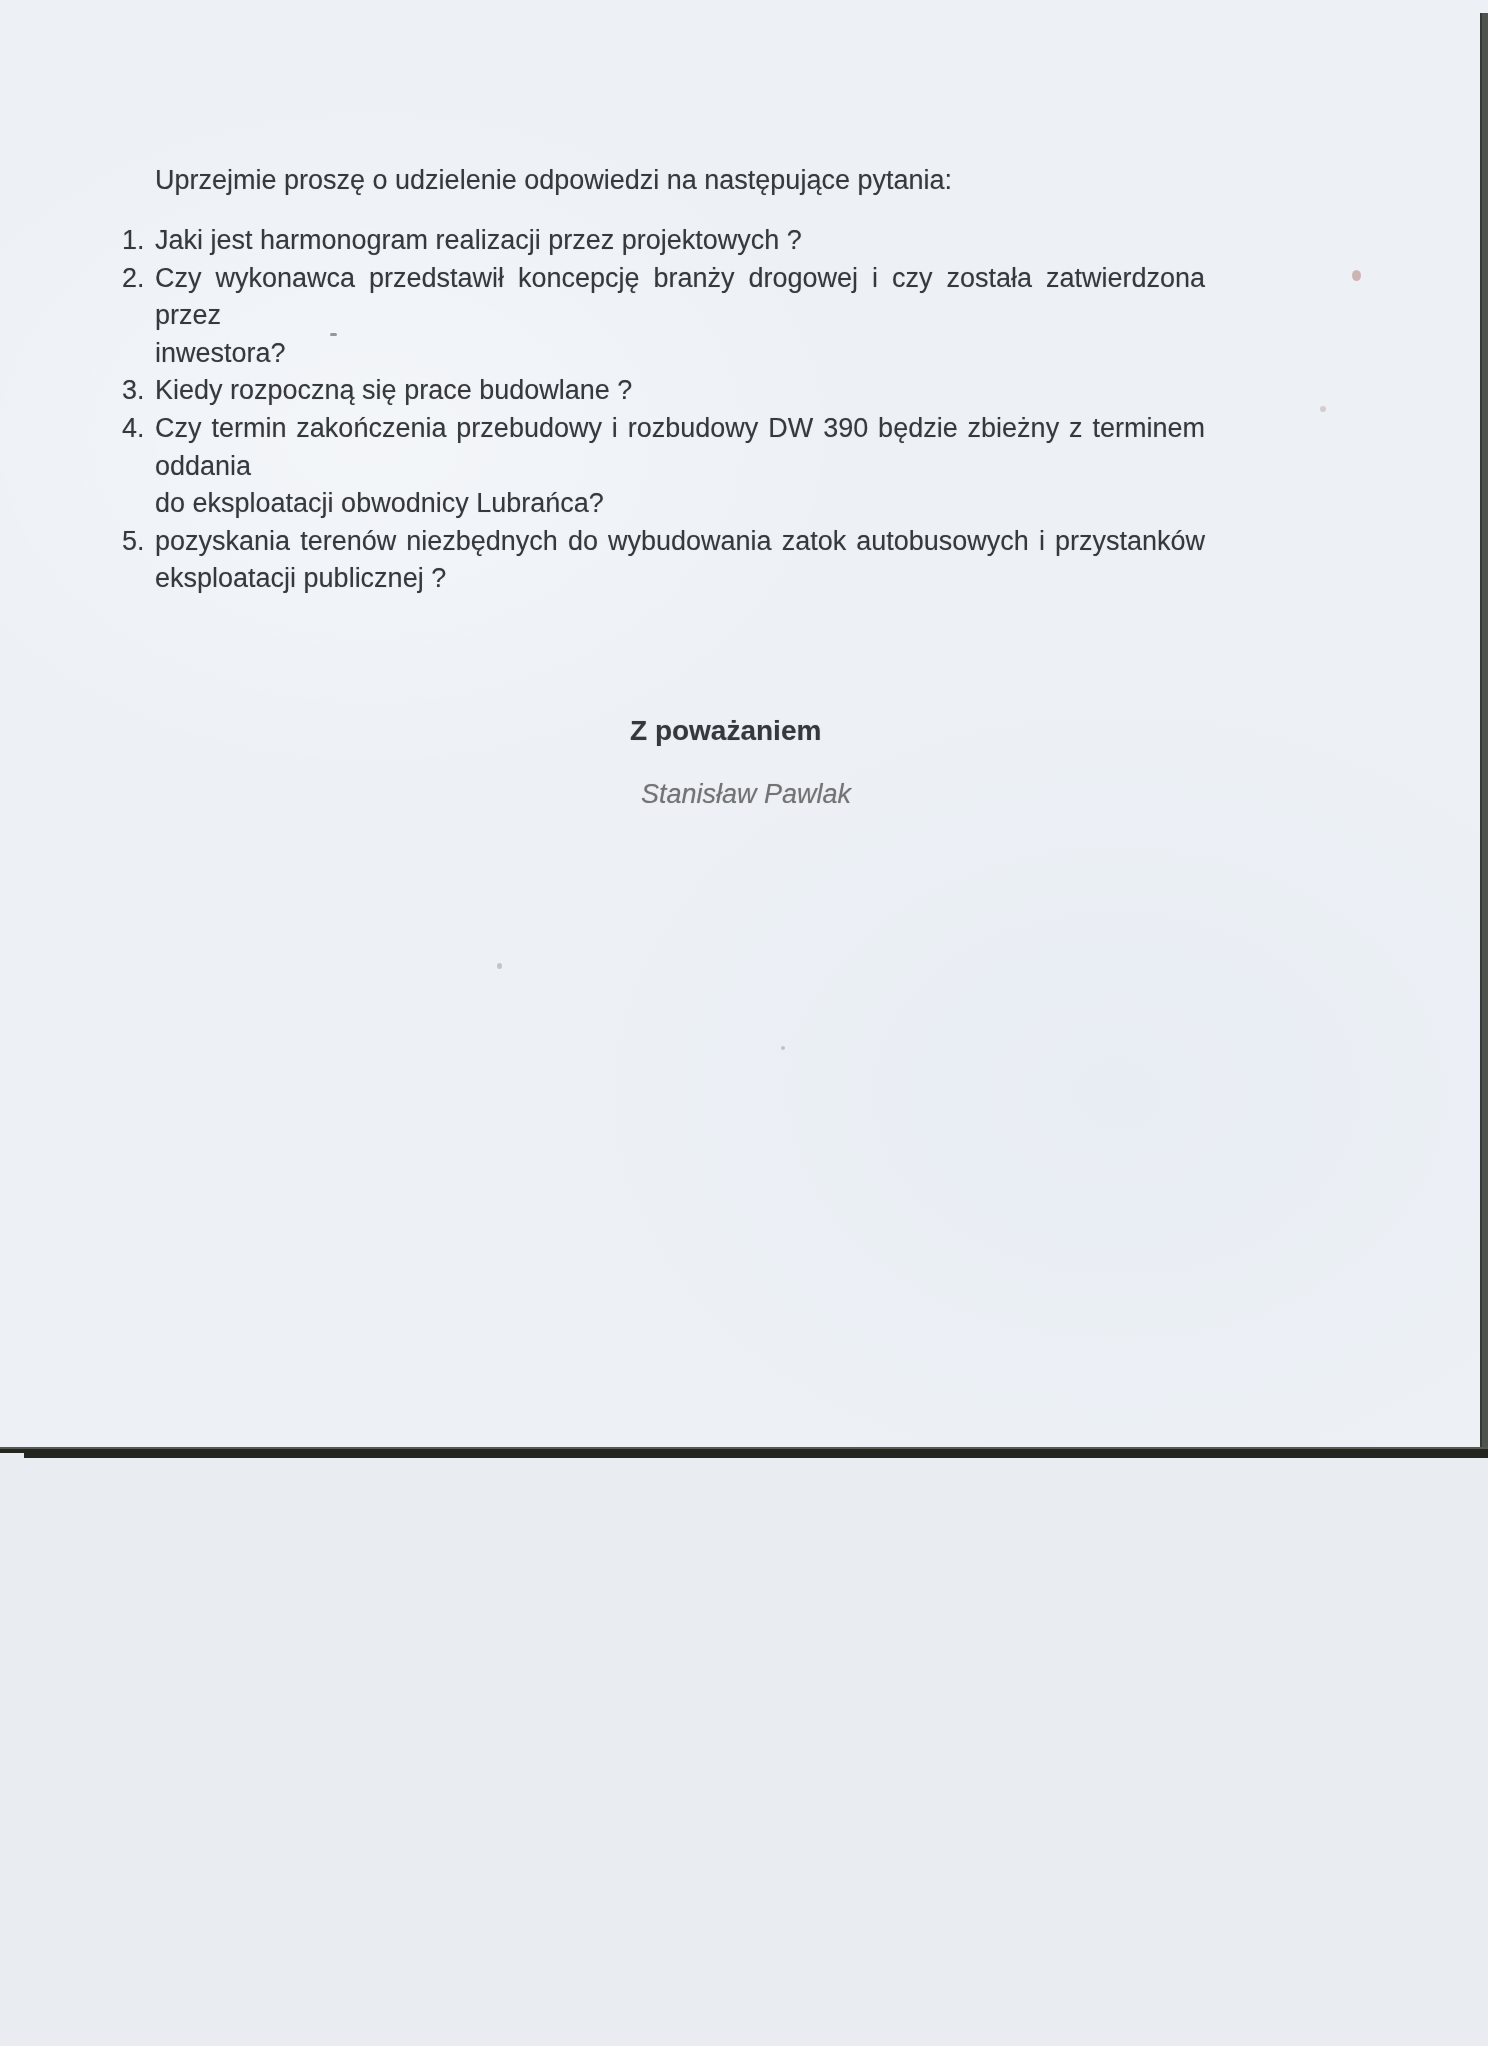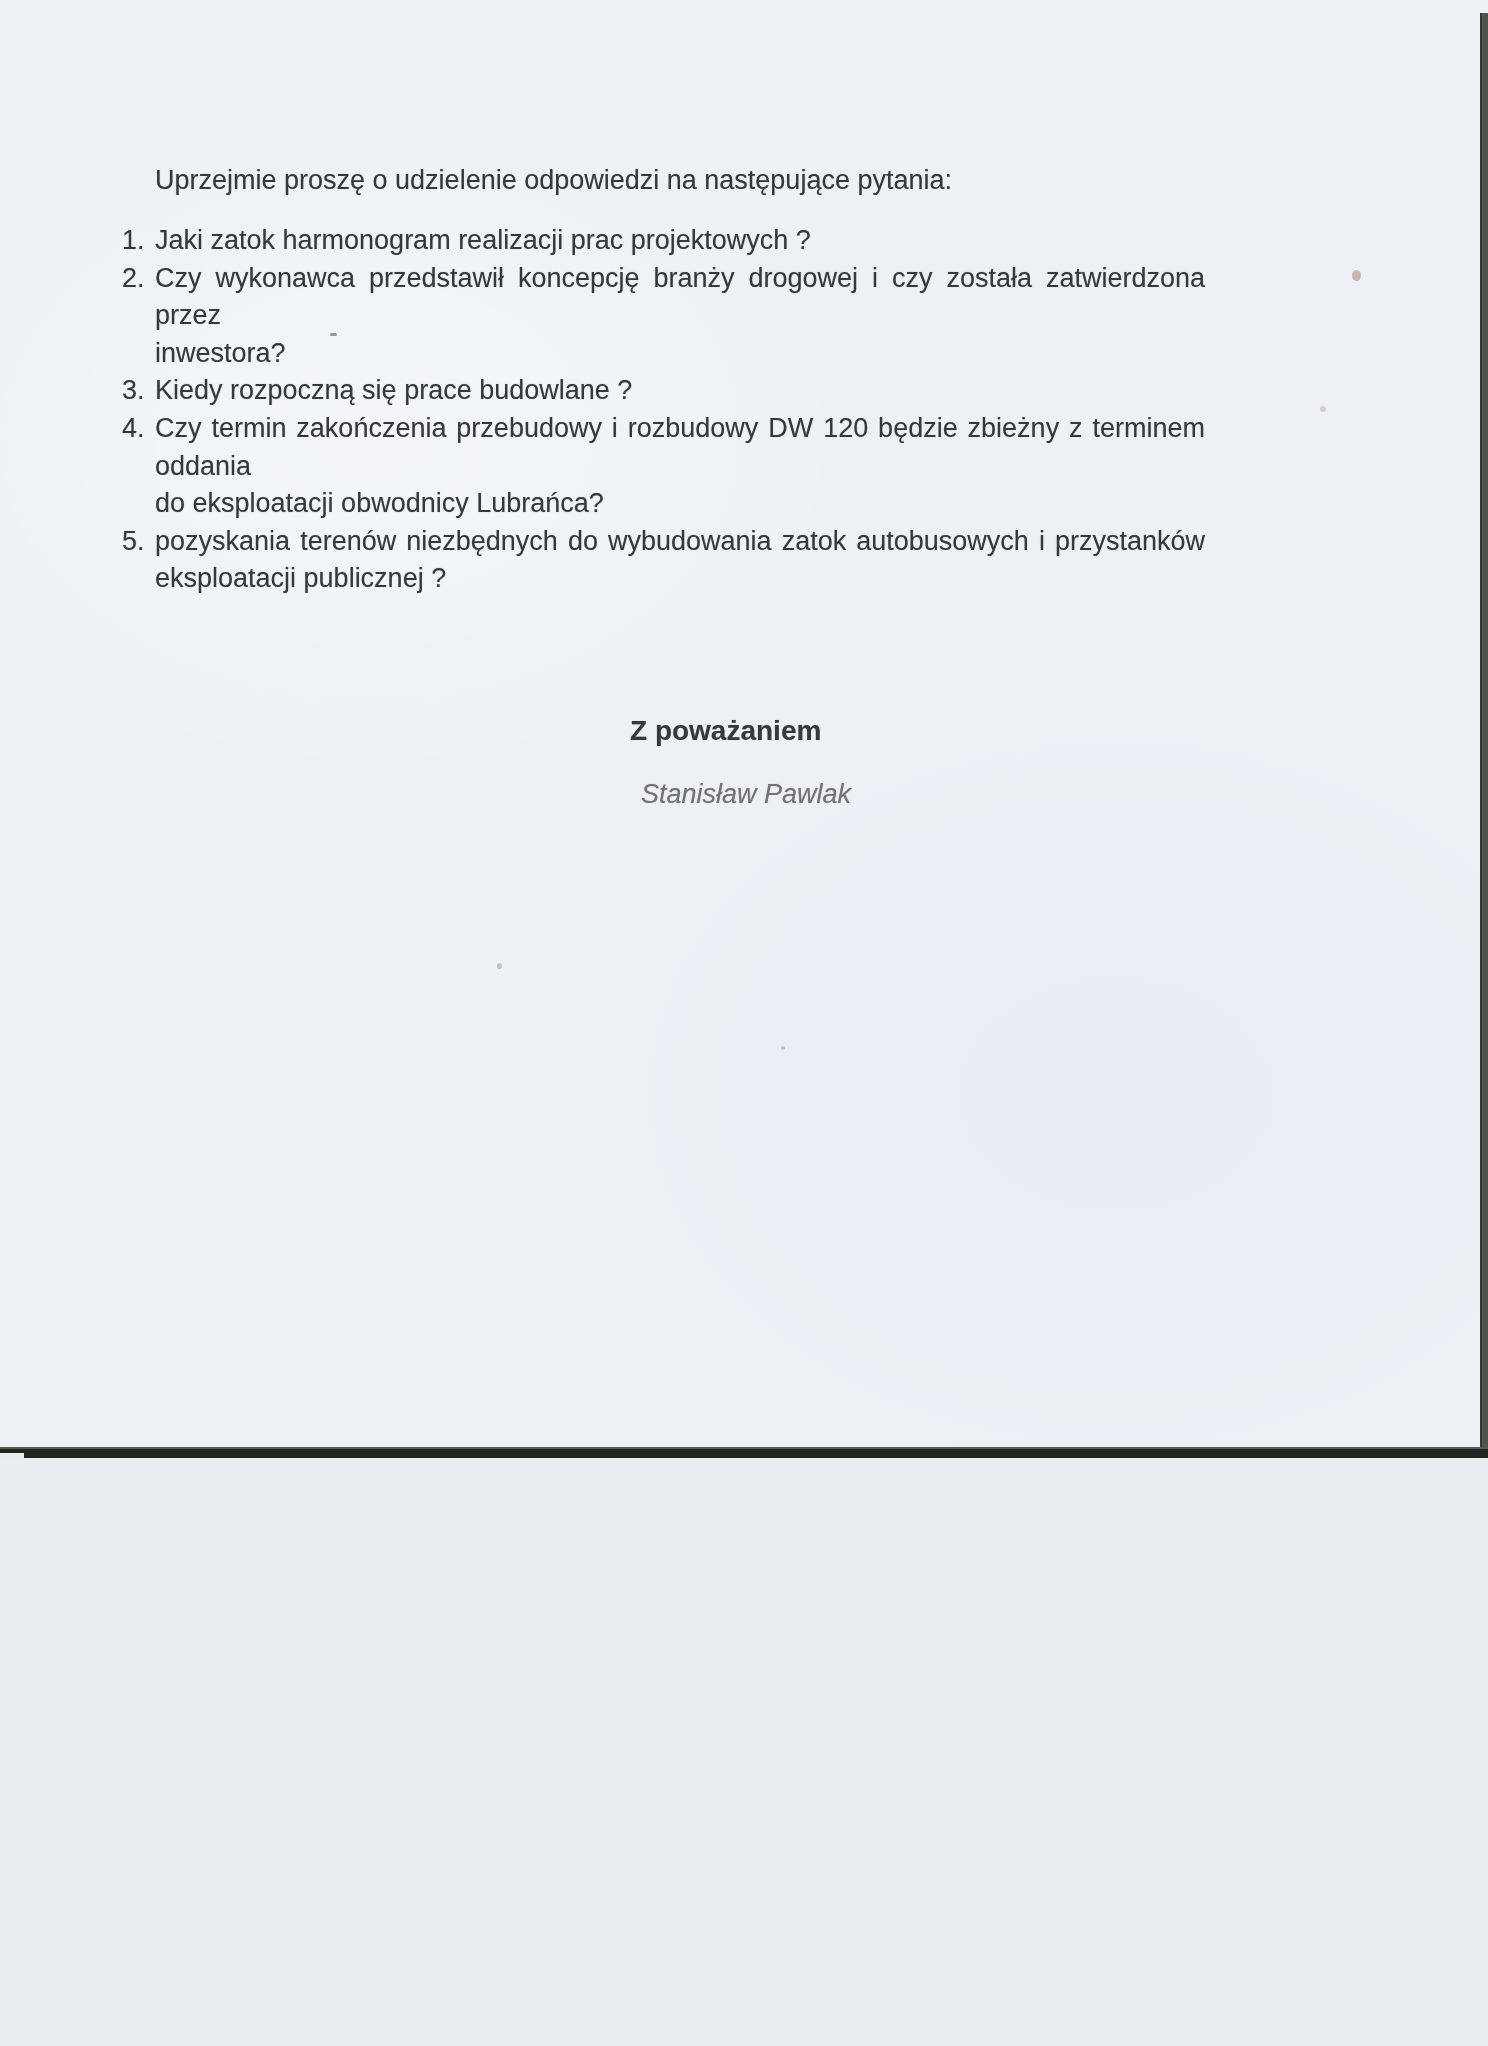--- a/index.html
+++ b/index.html
@@ -96,21 +96,21 @@
 <body>
 
 <div class="page">
 
   <div class="txt intro">Uprzejmie proszę o udzielenie odpowiedzi na następujące pytania:</div>
 
   <div class="questions">
   <div class="q-row">
     <span class="q-num">1.</span>
     <div>
-          <div class="q-line">Jaki zatok harmonogram realizacji prac projektowych ?</div>
+          <div class="q-line">Jaki jest harmonogram realizacji przez projektowych ?</div>
         </div>
   </div>
 
   <div class="q-row">
     <span class="q-num">2.</span>
     <div>
           <div class="q-line justified">Czy wykonawca przedstawił koncepcję branży drogowej i czy została zatwierdzona przez</div>
           <div class="q-line">inwestora?</div>
         </div>
   </div>
@@ -118,21 +118,21 @@
   <div class="q-row">
     <span class="q-num">3.</span>
     <div>
           <div class="q-line">Kiedy rozpoczną się prace budowlane ?</div>
         </div>
   </div>
 
   <div class="q-row">
     <span class="q-num">4.</span>
     <div>
-          <div class="q-line justified">Czy termin zakończenia przebudowy i rozbudowy DW 120 będzie zbieżny z terminem oddania</div>
+          <div class="q-line justified">Czy termin zakończenia przebudowy i rozbudowy DW 390 będzie zbieżny z terminem oddania</div>
           <div class="q-line">do eksploatacji obwodnicy Lubrańca?</div>
         </div>
   </div>
 
   <div class="q-row">
     <span class="q-num">5.</span>
     <div>
           <div class="q-line justified">pozyskania terenów niezbędnych do wybudowania zatok autobusowych i przystanków</div>
           <div class="q-line">eksploatacji publicznej ?</div>
         </div>

